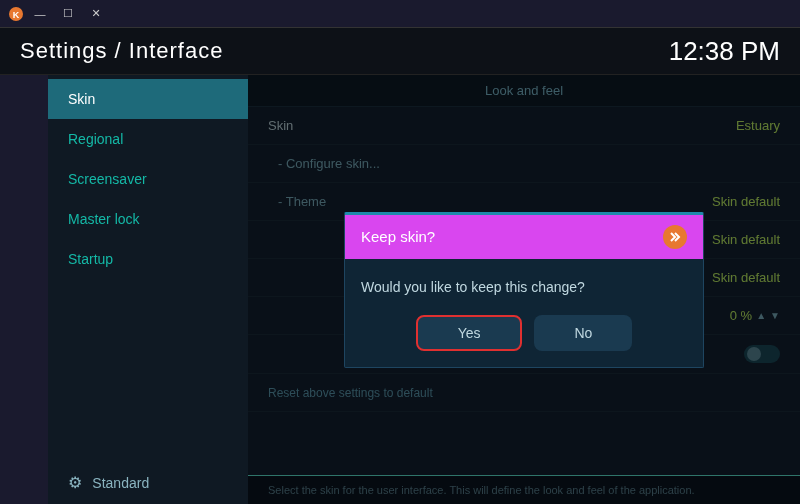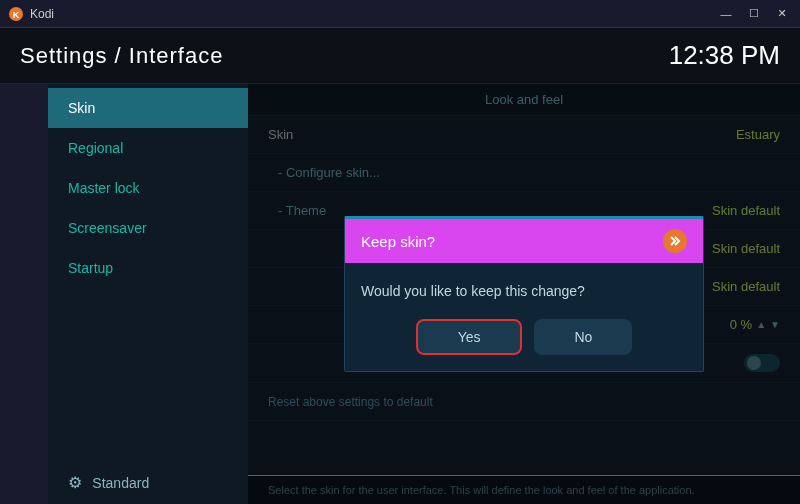--- a/index.html
+++ b/index.html
@@ -49,21 +49,21 @@
     
     .app-container {
       display: flex;
       flex-direction: column;
       height: 476px;
     }
 
     
     .header {
       background: #0d1117;
-      height: 56px;
+      height: 47px;
       display: flex;
       align-items: center;
       justify-content: space-between;
       padding: 0 20px;
       border-bottom: 1px solid #222;
     }
     .header-title {
       color: #ffffff;
       font-size: 22px;
       font-weight: 300;
@@ -280,21 +280,20 @@
     }
   </style>
 </head>
 <body>
 
 <div class="titlebar">
   <svg class="titlebar-icon" viewBox="0 0 16 16">
     <circle cx="8" cy="8" r="7" fill="#e87830"></circle>
     <text x="8" y="12" text-anchor="middle" font-size="9" fill="white" font-weight="bold">K</text>
   </svg>
-  <span class="titlebar-title">Kodi</span>
   <div class="titlebar-controls">
     <span class="titlebar-btn">—</span>
     <span class="titlebar-btn">☐</span>
     <span class="titlebar-btn">✕</span>
   </div>
 </div>
 
 <div class="app-container">
 
   <div class="header">
@@ -305,24 +304,24 @@
   <div class="content-area">
 
     <div class="sidebar">
       <div class="sidebar-item active">
         <span>Skin</span>
       </div>
       <div class="sidebar-item">
         <span>Regional</span>
       </div>
       <div class="sidebar-item">
+        <span>Screensaver</span>
+      </div>
+      <div class="sidebar-item">
         <span>Master lock</span>
-      </div>
-      <div class="sidebar-item">
-        <span>Screensaver</span>
       </div>
       <div class="sidebar-item">
         <span>Startup</span>
       </div>
 
       <div style="position:absolute; bottom:0; width:200px; background:#0f1923;">
         <div class="sidebar-bottom">
           <span class="gear-icon">⚙</span>
           <span>Standard</span>
         </div>

